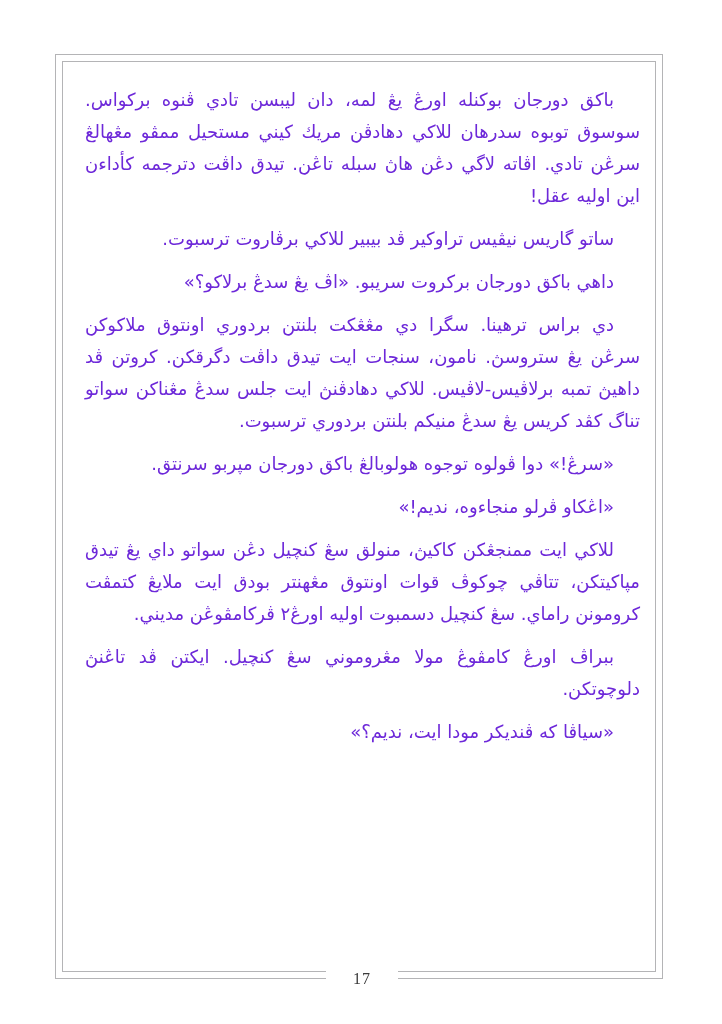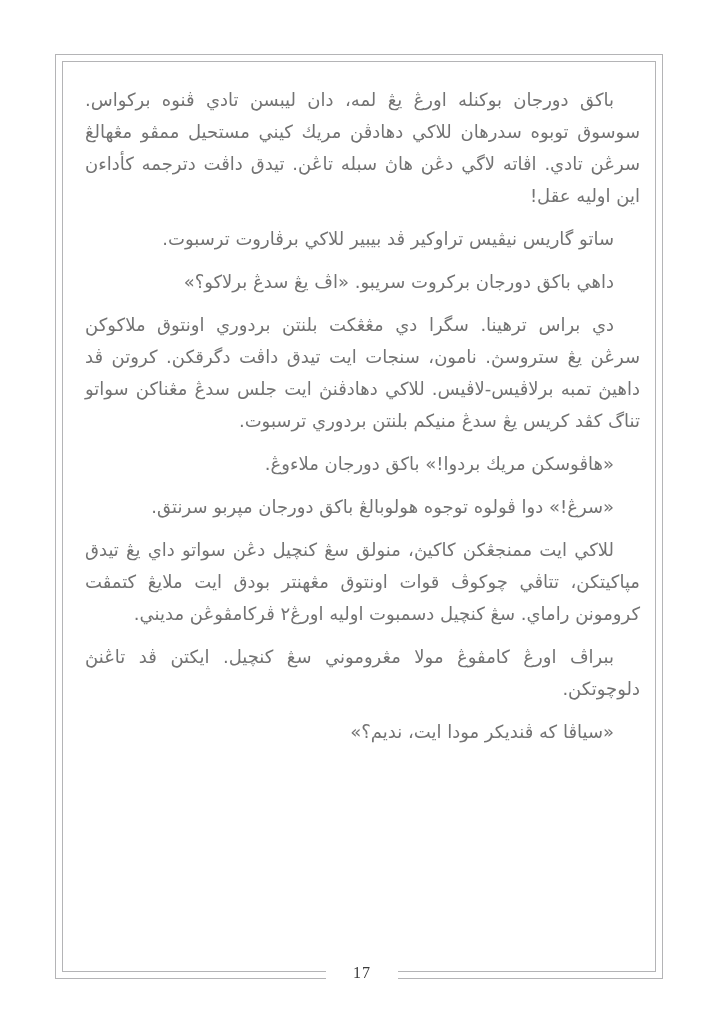--- a/index.html
+++ b/index.html
@@ -34,36 +34,36 @@
     position: absolute;
     left: 85px;
     top: 84px;
     width: 555px;
     direction: rtl;
     unicode-bidi: embed;
     text-align: justify;
     font-family: "DejaVu Sans", sans-serif;
     font-size: 18px;
     line-height: 32px;
-    color: #737373;
+    color: #6d28d9;
   }
   .text-body p {
     margin: 0 0 11px 0;
     text-indent: 26px; 
   }
   .page-number-box {
     position: absolute;
     left: 326px;
     top: 958px;
     width: 72px;
     height: 30px;
     background: #ffffff;
     z-index: 3;
     display: flex;
-    align-items: center;
+    align-items: flex-end;
     justify-content: center;
   }
   .page-number {
     font-family: "Liberation Serif", "DejaVu Serif", serif;
     font-size: 16px;
     color: #3b3b3b;
     letter-spacing: 1px;
   }
 </style>
 </head>
@@ -72,22 +72,22 @@
 <div class="page">
 
   <div class="frame-outer"></div>
   <div class="frame-inner"></div>
 
   <div class="text-body">
     <p>باكق دورجان بوكنله اورڠ يڠ لمه، دان ليبسن تادي ڤنوه بركواس. سوسوق توبوه سدرهان للاكي دهادڤن مريك كيني مستحيل ممڤو مڠهالڠ سرڠن تادي. اڤاته لاگي دڠن هاڽ سبله تاڠن. تيدق داڤت دترجمه كأداءن اين اوليه عقل!</p>
     <p>ساتو گاريس نيڤيس تراوكير ڤد بيبير للاكي برڤاروت ترسبوت.</p>
     <p>داهي باكق دورجان بركروت سريبو. «اڤ يڠ سدڠ برلاكو؟»</p>
     <p>دي براس ترهينا. سگرا دي مڠڠكت بلنتن بردوري اونتوق ملاكوكن سرڠن يڠ ستروسڽ. نامون، سنجات ايت تيدق داڤت دگرقكن. كروتن ڤد داهيڽ تمبه برلاڤيس-لاڤيس. للاكي دهادڤنڽ ايت جلس سدڠ مڠناكن سواتو تناگ كڤد كريس يڠ سدڠ منيكم بلنتن بردوري ترسبوت.</p>
-    <p>«هاڤوسكن مريك بردوا!» باكق دورجان ملاءوڠ.</p>
     <p>«سرڠ!» دوا ڤولوه توجوه هولوبالڠ باكق دورجان مڽربو سرنتق.</p>
+    <p>«اڠكاو ڤرلو منجاءوه، نديم!»</p>
     <p>للاكي ايت ممنجڠكن كاكيڽ، منولق سڠ كنچيل دڠن سواتو داي يڠ تيدق مڽاكيتكن، تتاڤي چوكوڤ قوات اونتوق مڠهنتر بودق ايت ملايڠ كتمڤت كرومونن راماي. سڠ كنچيل دسمبوت اوليه اورڠ٢ ڤركامڤوڠن مديني.</p>
     <p>ببراڤ اورڠ كامڤوڠ مولا مڠروموني سڠ كنچيل. ايكتن ڤد تاڠنڽ دلوچوتكن.</p>
     <p>«سياڤا كه ڤنديكر مودا ايت، نديم؟»</p>
   </div>
 
   <div class="page-number-box">
     <span class="page-number">17</span>
   </div>
 
 </div>

